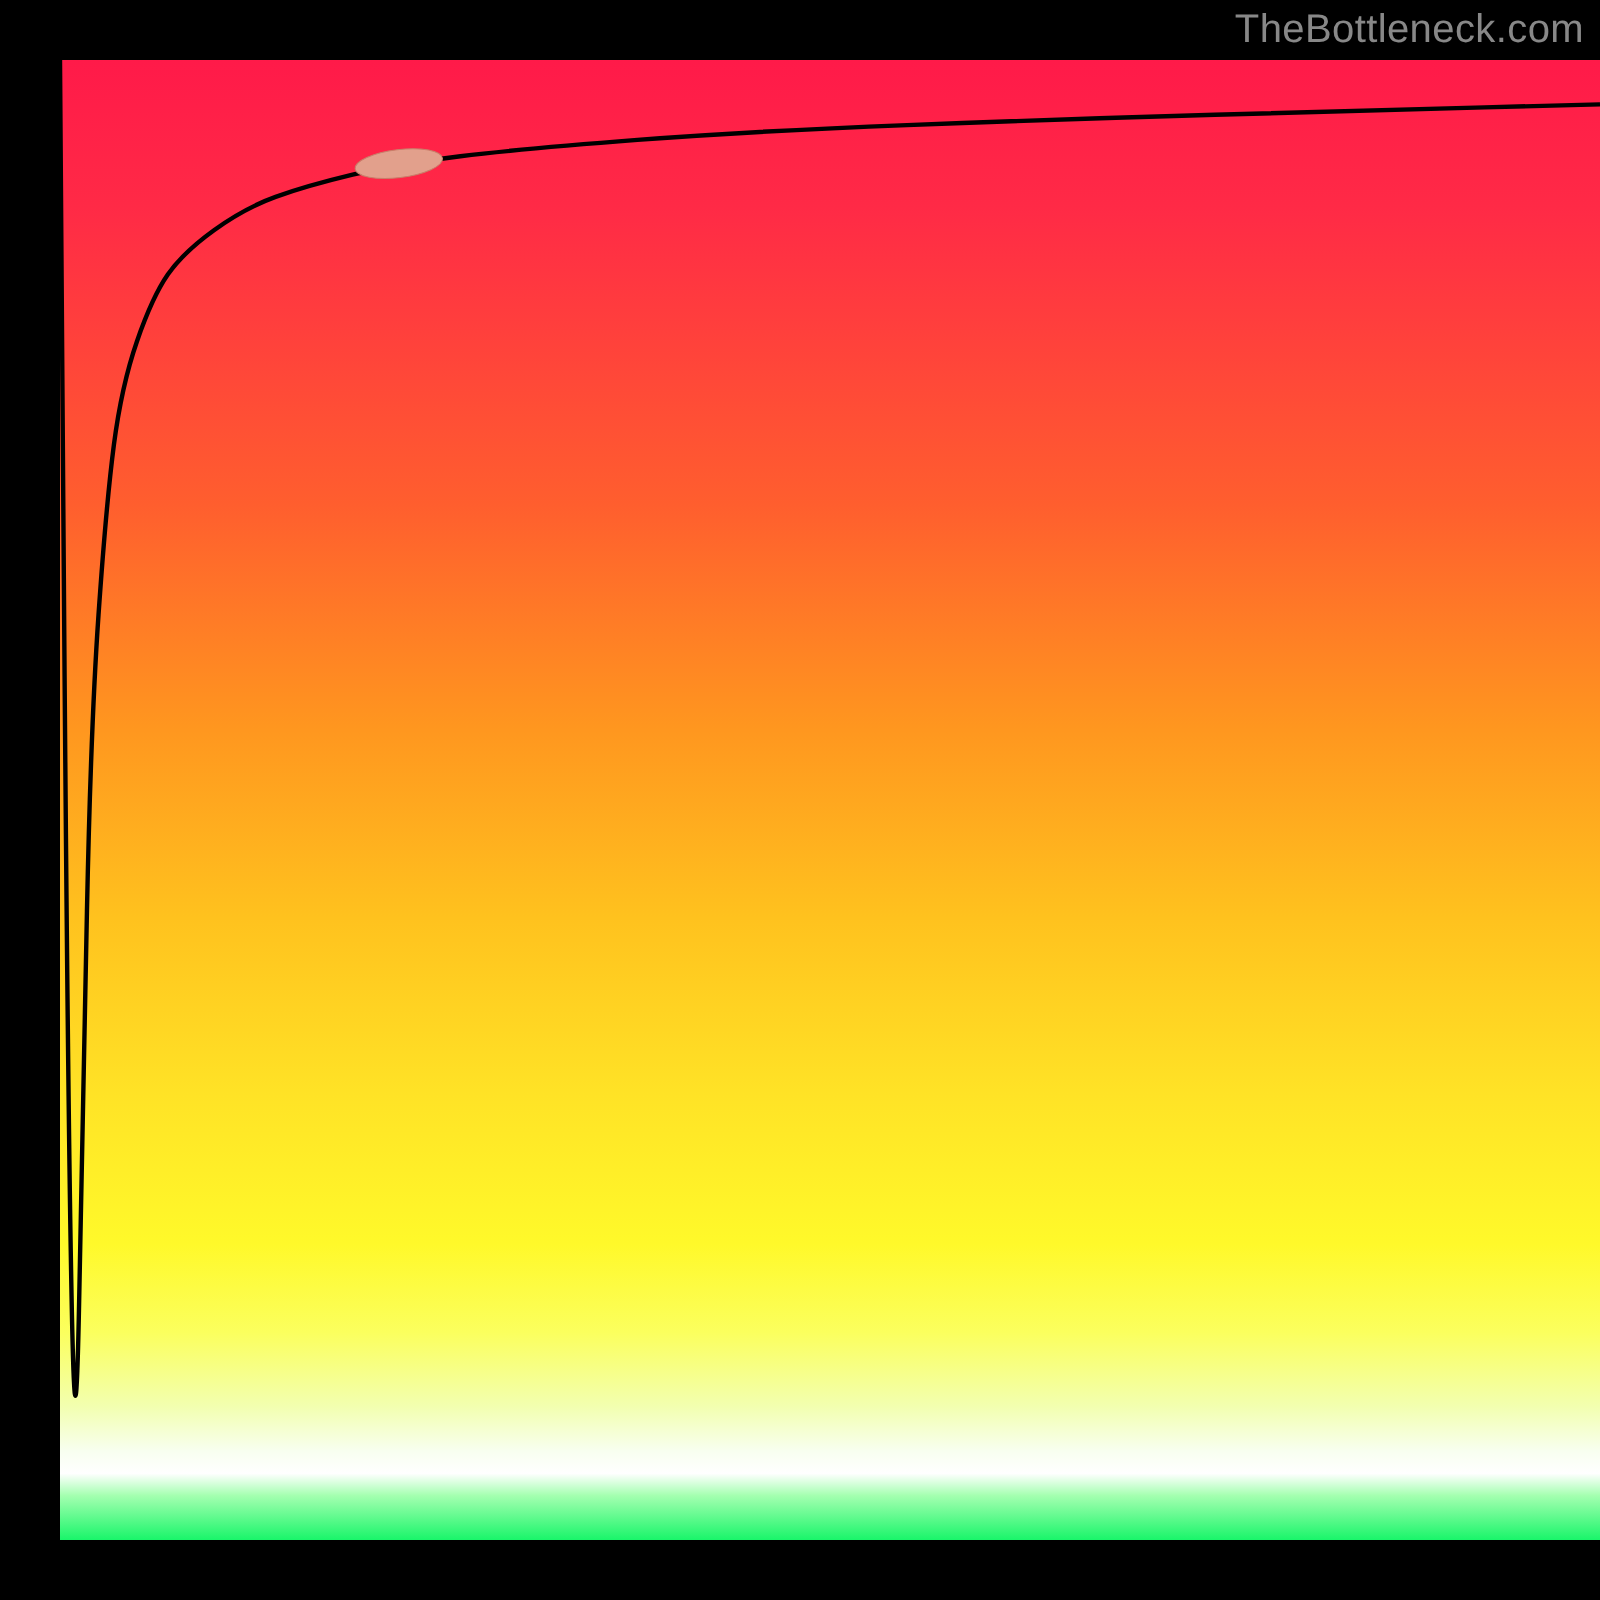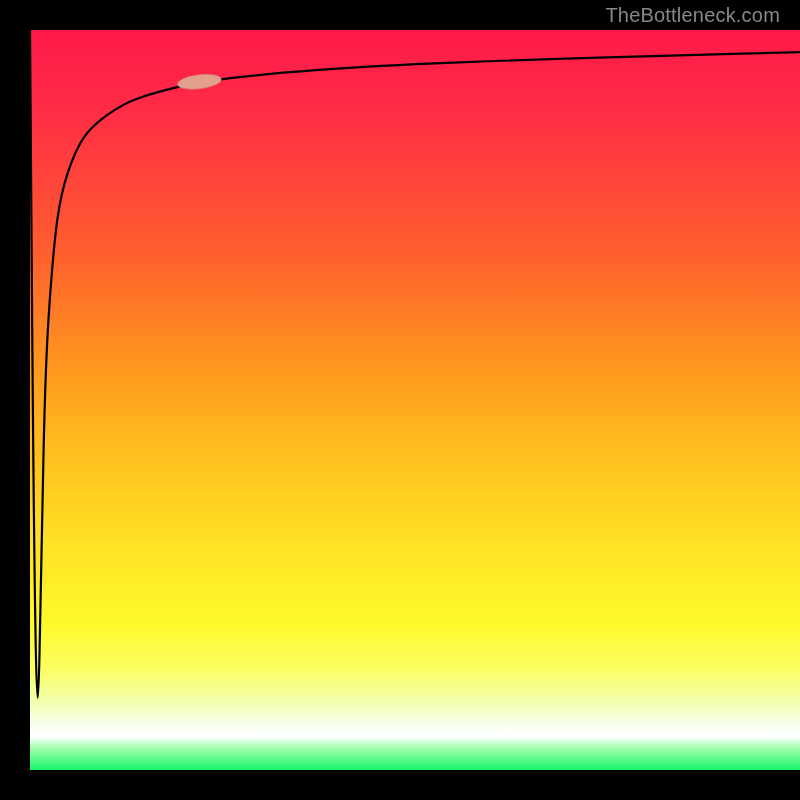--- a/index.html
+++ b/index.html
@@ -7,21 +7,21 @@
     width: 800px;
     height: 800px;
     background: #000;
     position: relative;
     font-family: Arial, Helvetica, sans-serif;
     overflow: hidden;
   }
   .watermark {
     position: absolute;
     top: 4px;
-    right: 20px;
+    right: 8px;
     color: #888;
     font-size: 20px;
     font-weight: normal;
     letter-spacing: 0.2px;
     z-index: 10;
   }
   .plot-area {
     position: absolute;
     left: 30px;
     top: 30px;

